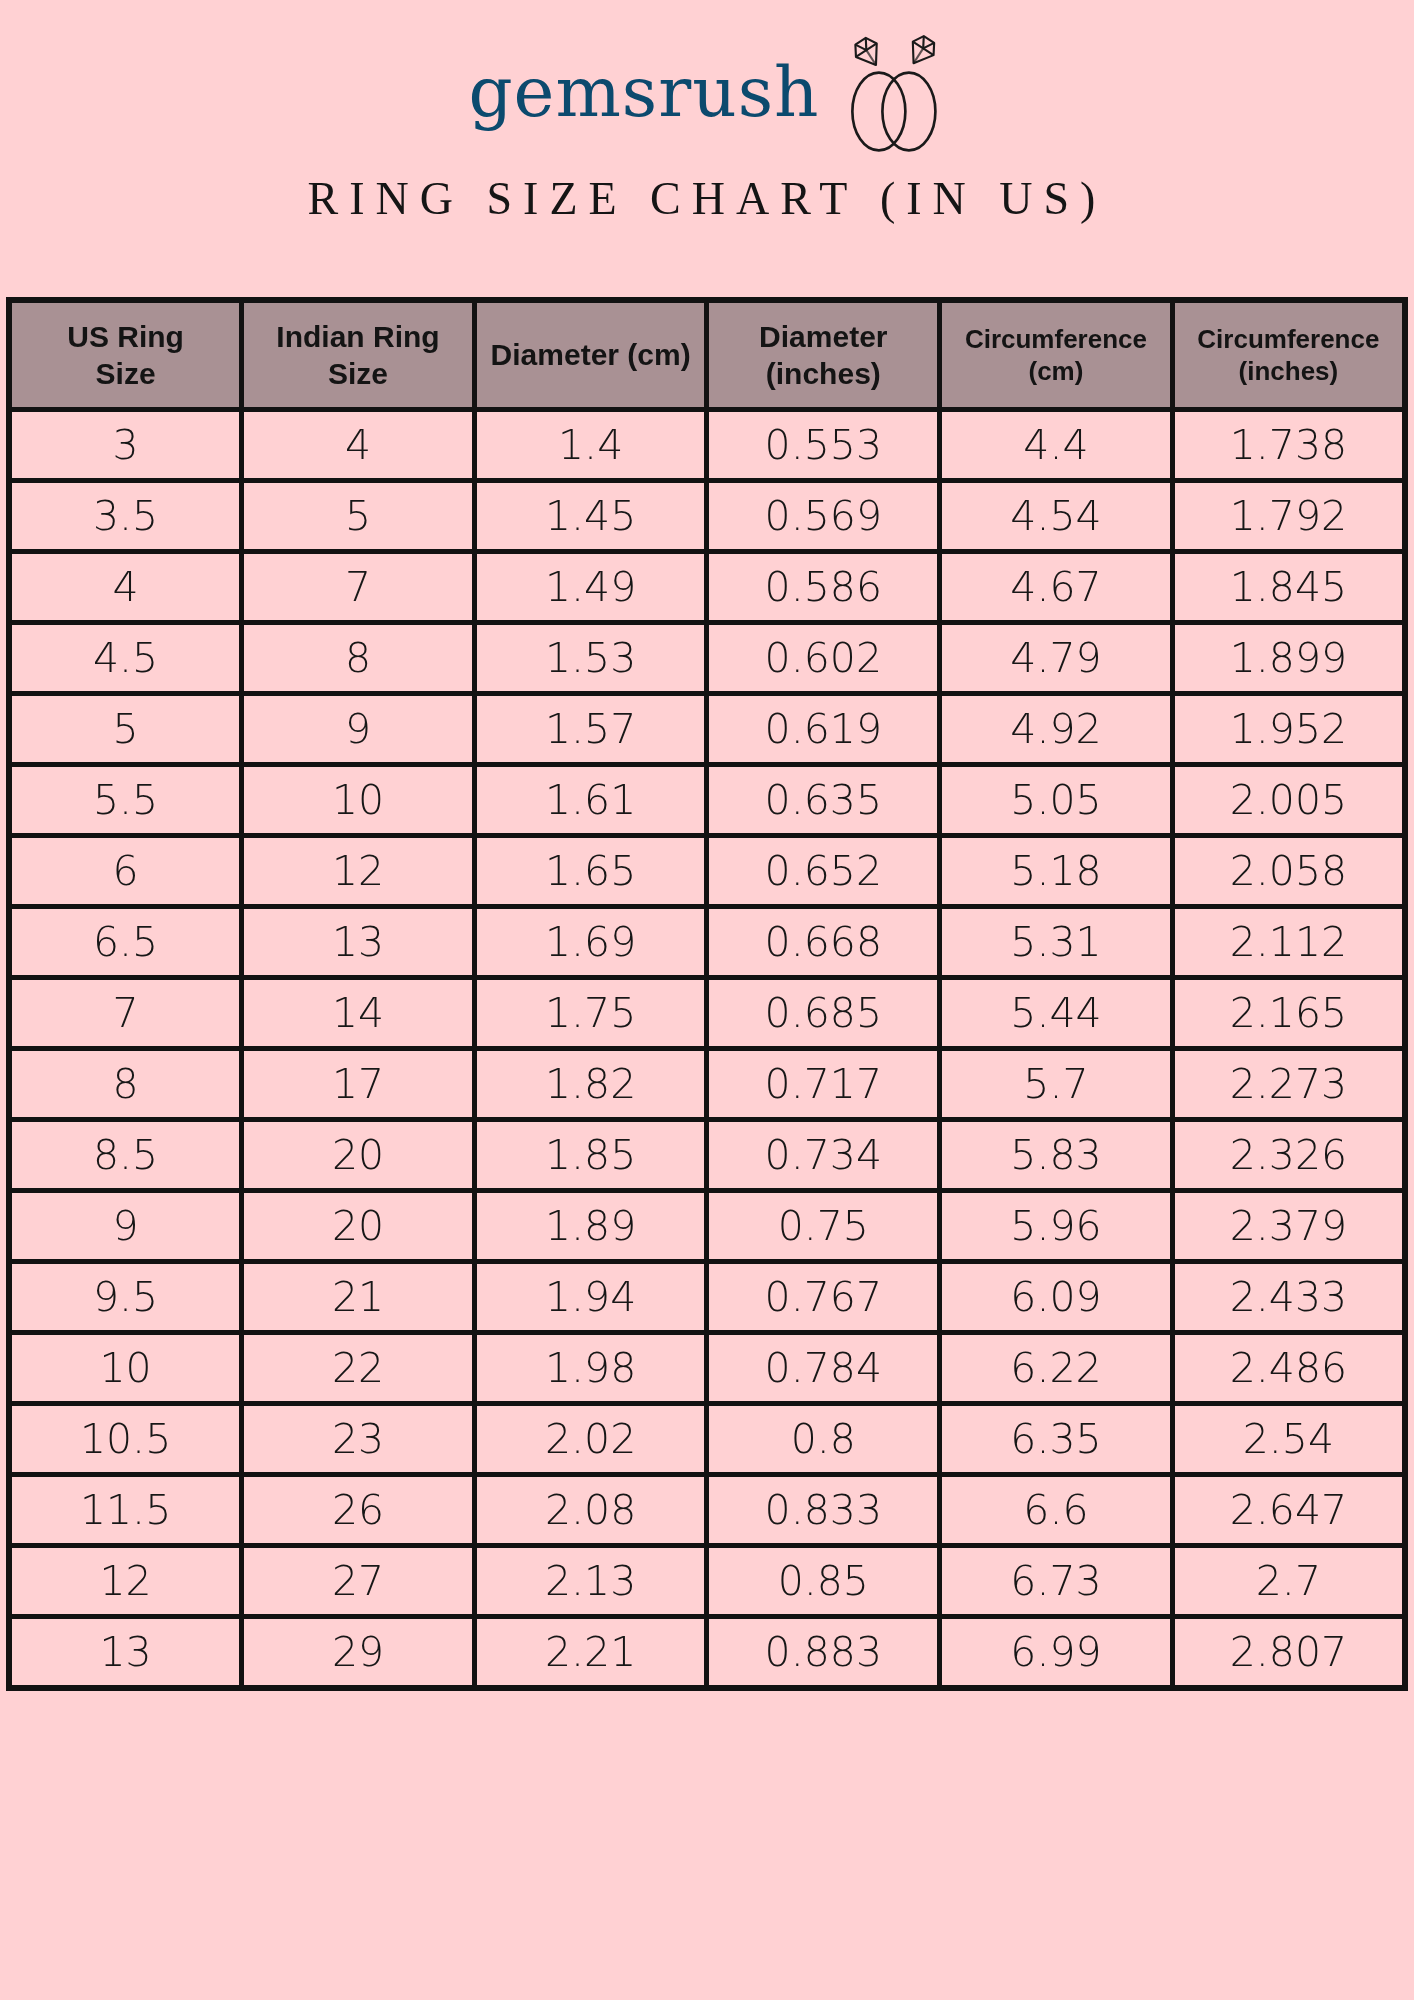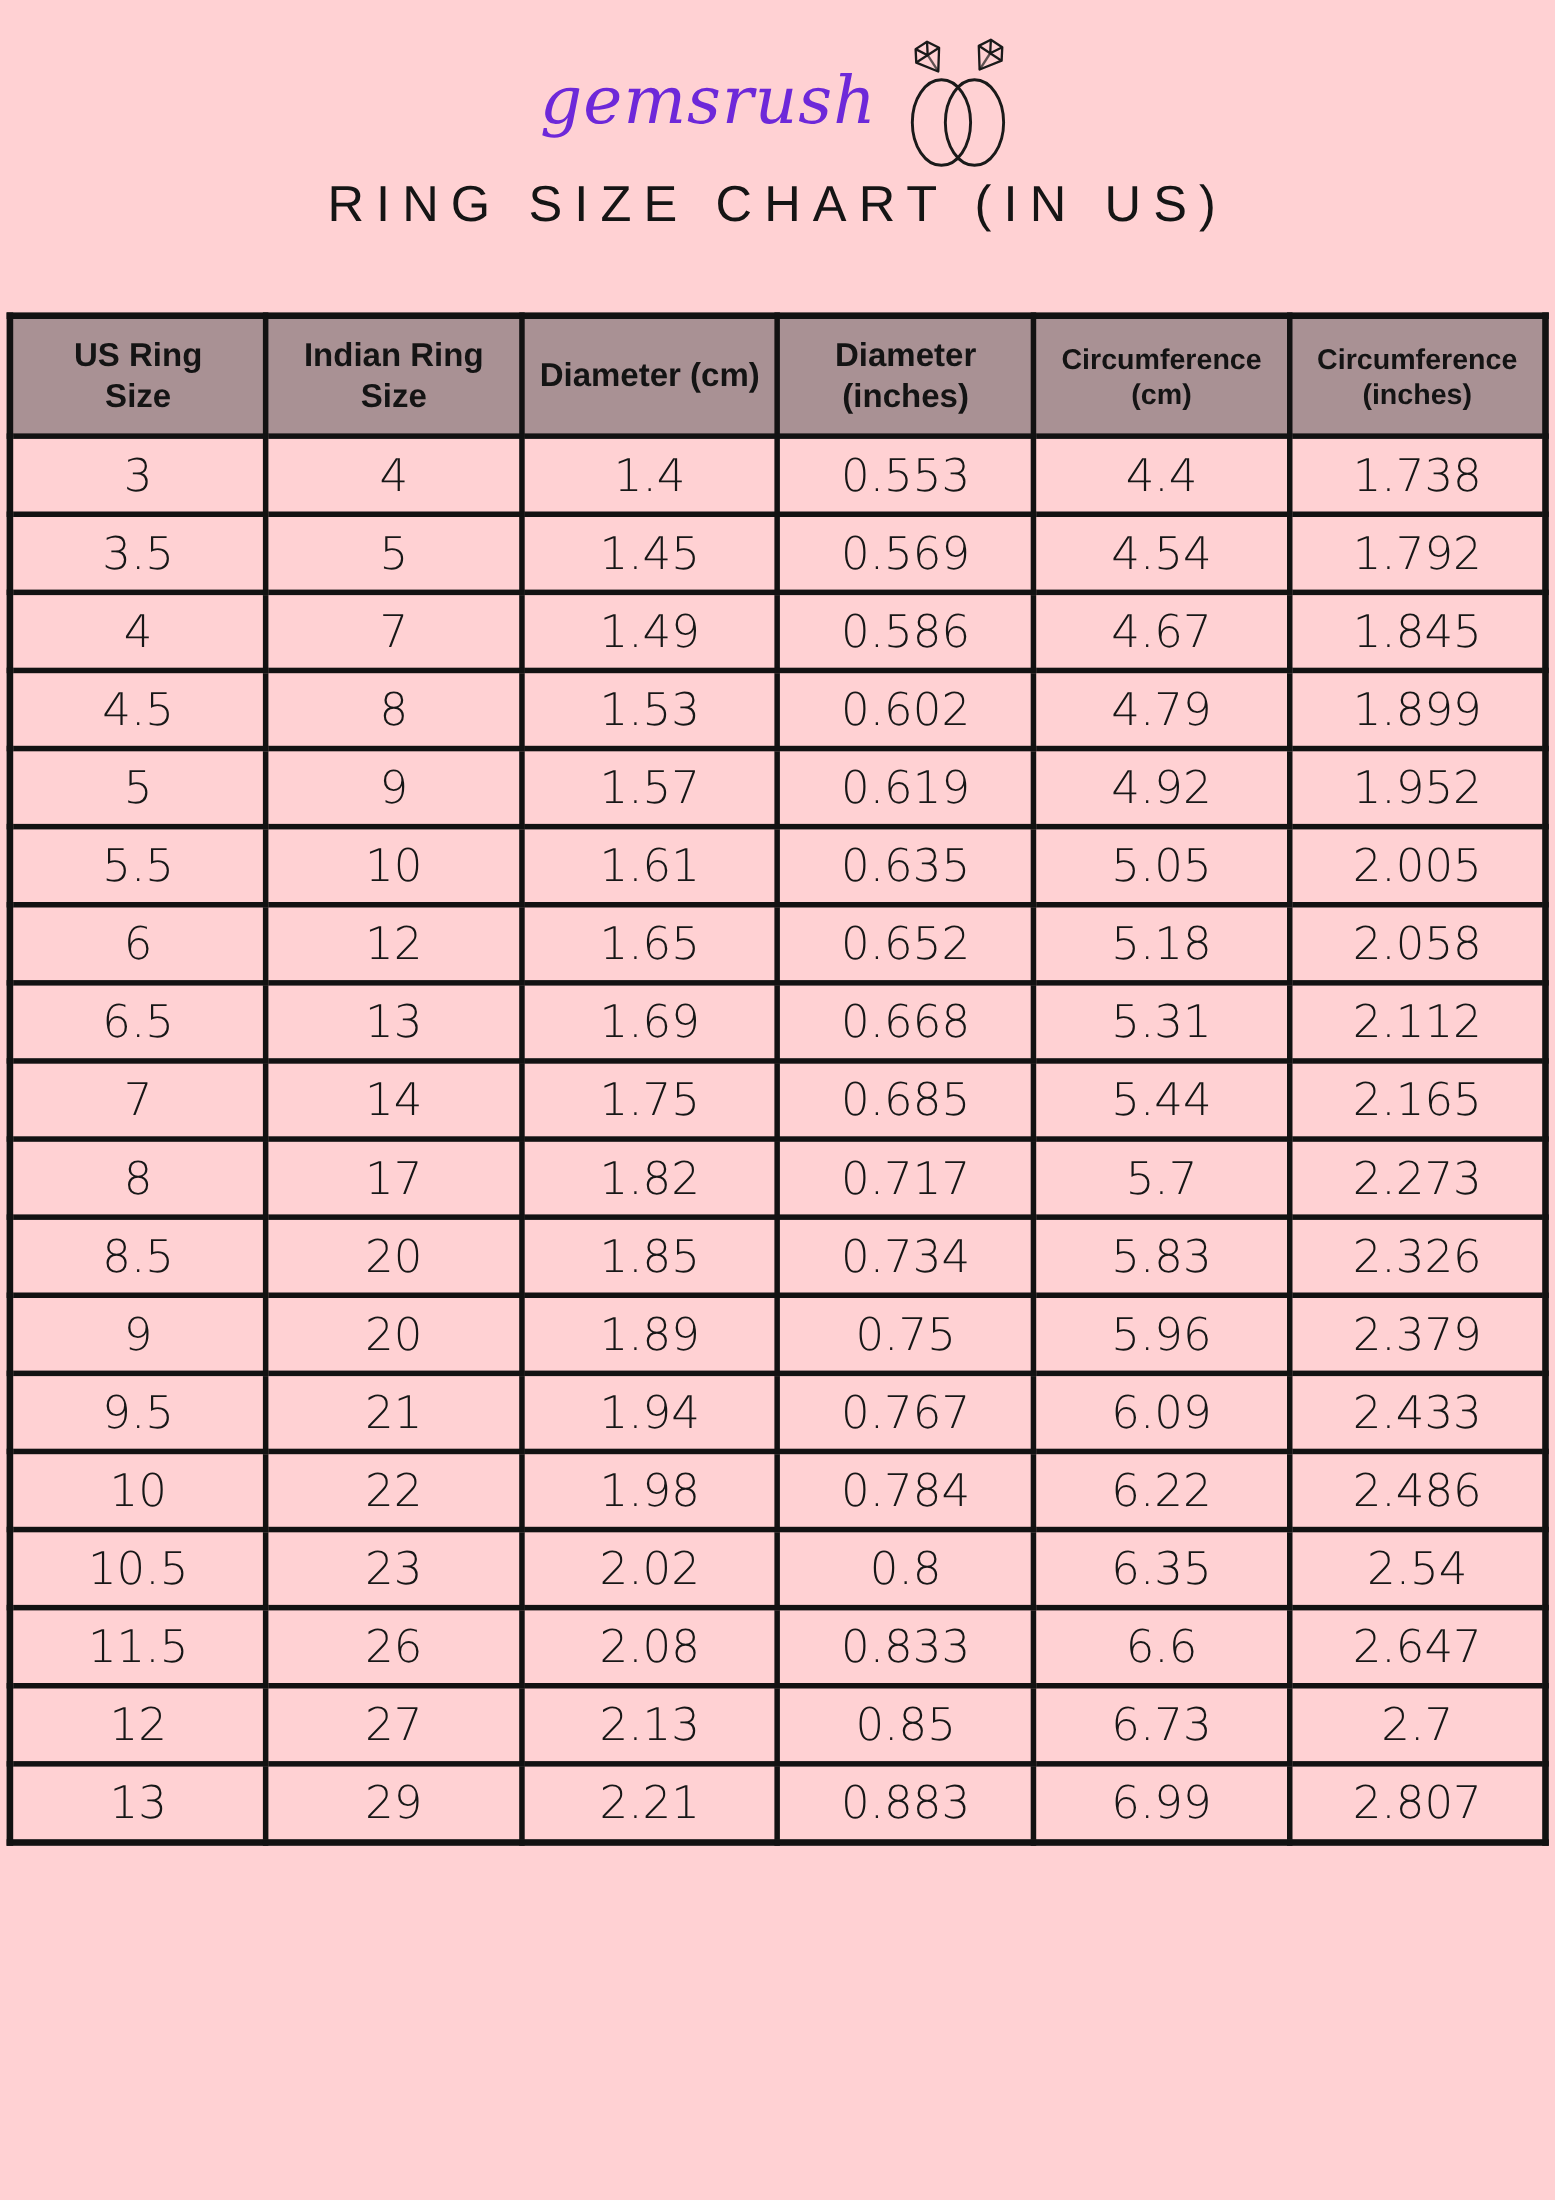--- a/index.html
+++ b/index.html
@@ -20,34 +20,33 @@
   }
   .logo-row {
     display: flex;
     justify-content: center;
     align-items: center;
     gap: 20px;
     height: 128px;
   }
   .logo-text {
     font-family: "DejaVu Serif", serif;
-    font-style: italic;
-    font-size: 60px;
+    font-size: 69px;
     letter-spacing: 1px;
-    color: #6d28d9;
+    color: #0c4a6e;
     line-height: 1;
   }
   .rings-icon {
     display: inline-block;
     width: 106px;
     height: 128px;
   }
   .subtitle {
-    margin-top: 2px;
-    font-family: Liberation Sans, sans-serif;
+    margin-top: 16px;
+    font-family: Liberation Serif, serif;
     font-size: 46px;
     letter-spacing: 11px;
     color: #151515;
     white-space: nowrap;
   }
   table.size-table {
     border-collapse: collapse;
     table-layout: fixed;
     width: 1402px;
     margin: 72px auto 0 auto;

